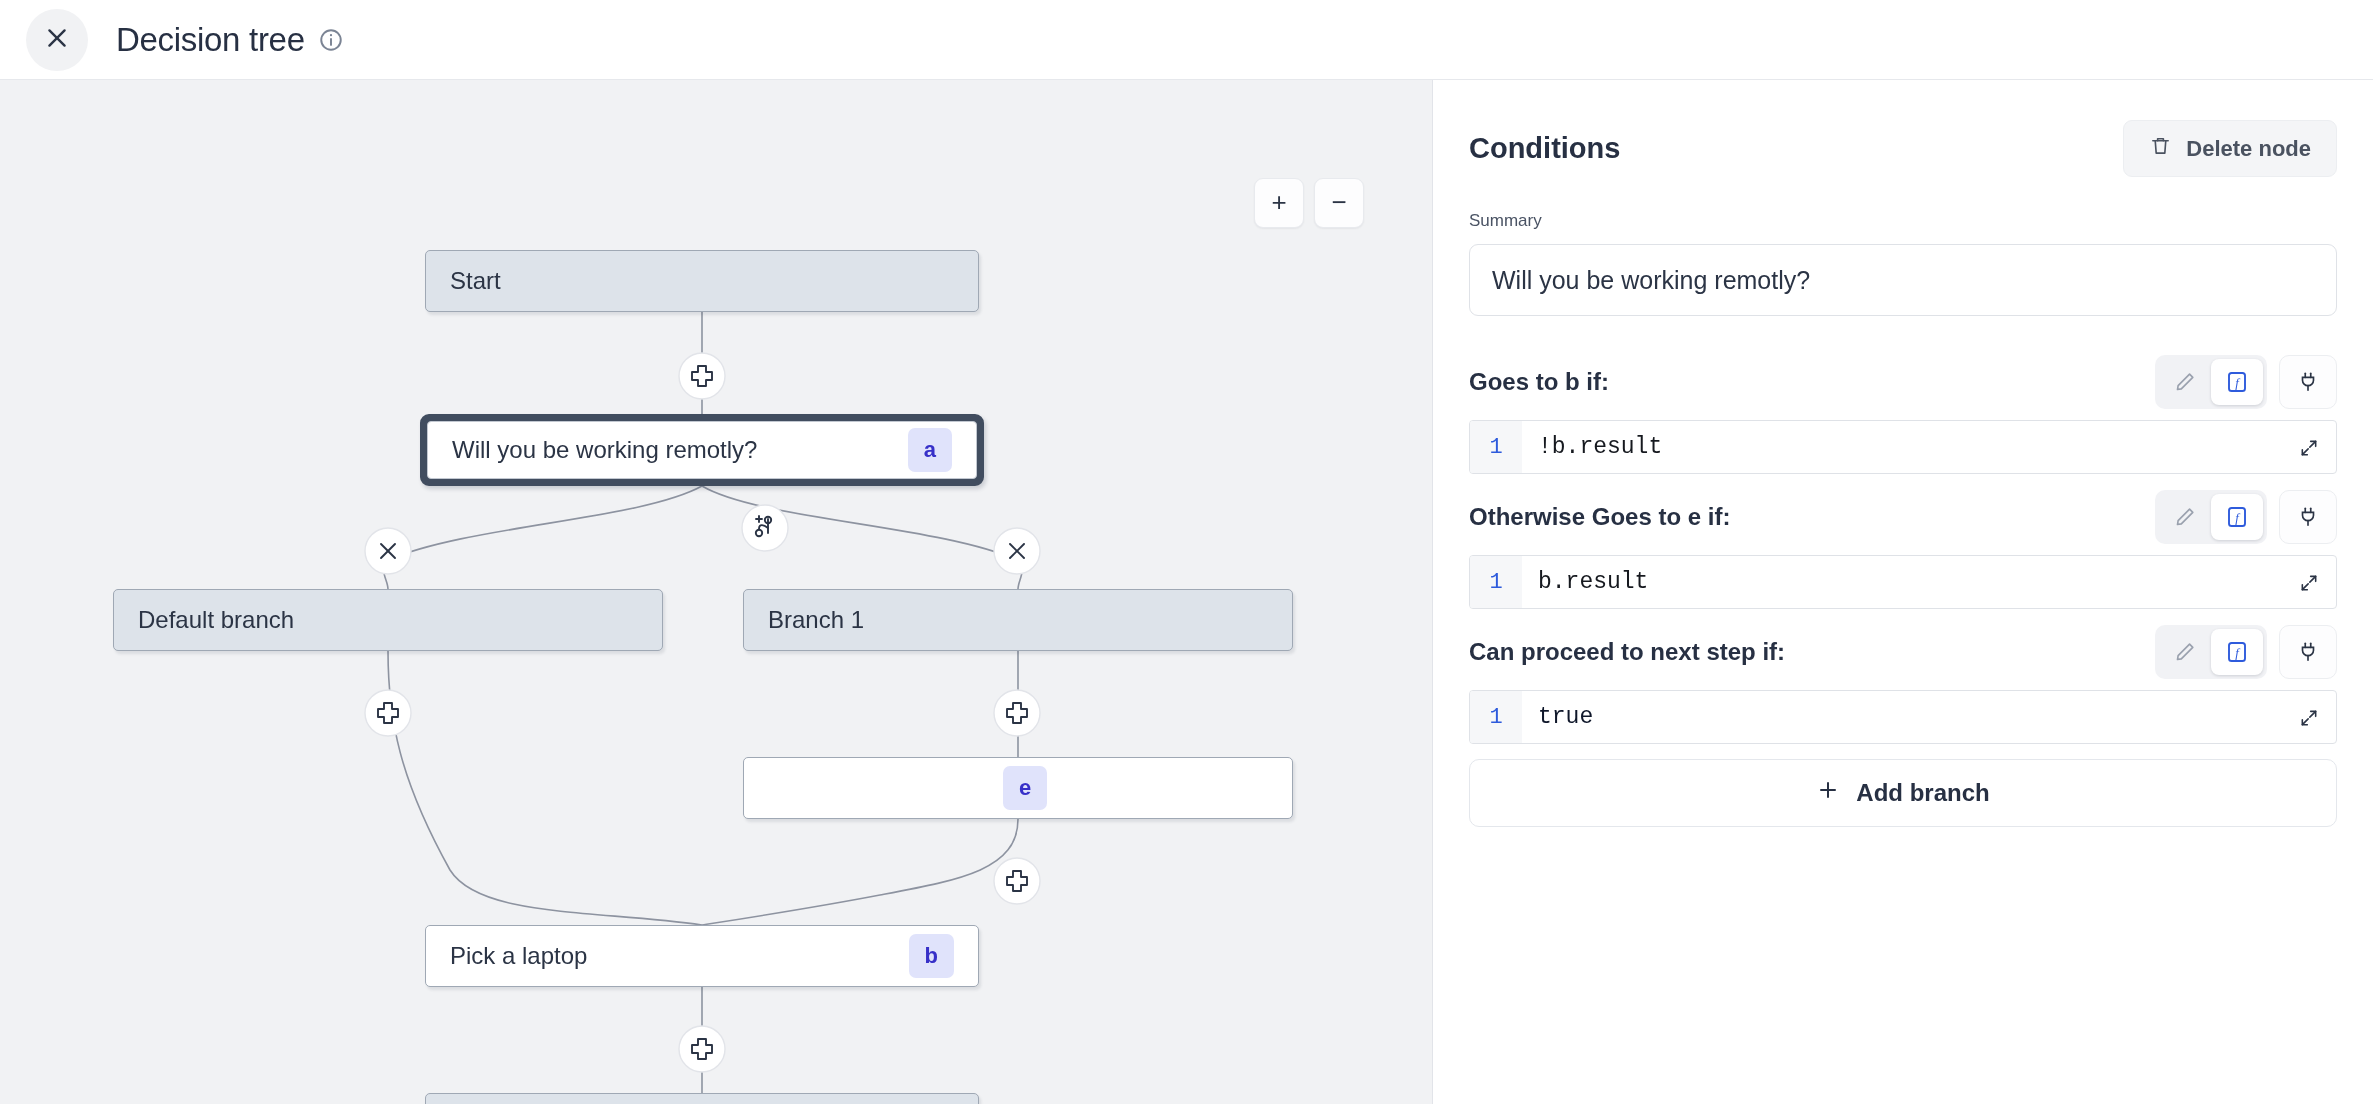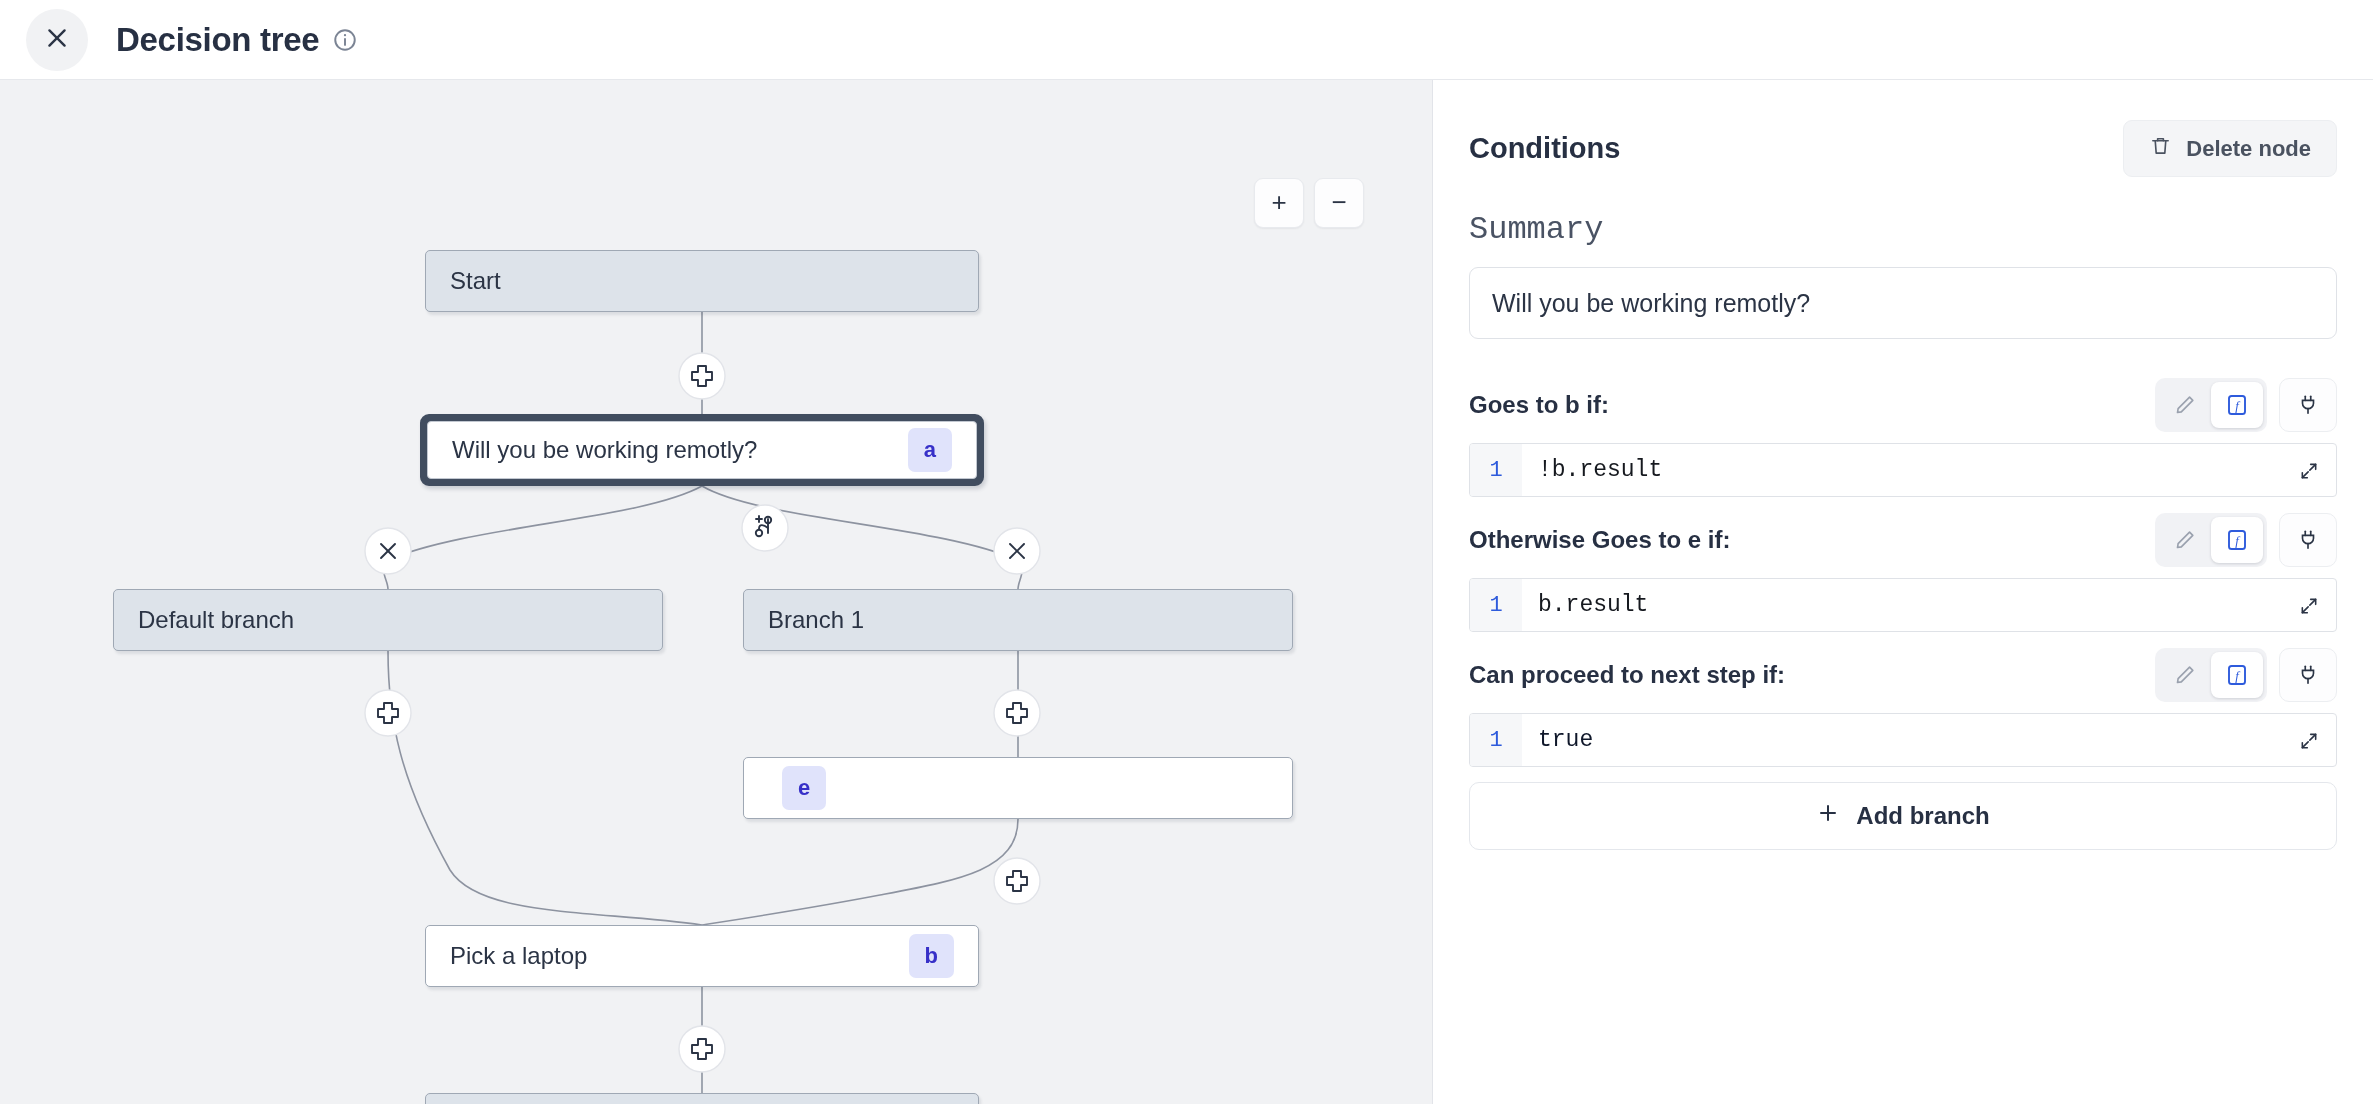--- a/index.html
+++ b/index.html
@@ -20,21 +20,21 @@
     border-bottom: 1px solid #e6e8ec;
     position: relative; z-index: 5;
   }
   .close-btn {
     width: 62px; height: 62px; border-radius: 50%;
     background: #f1f2f4;
     display: flex; align-items: center; justify-content: center;
     border: none; cursor: pointer; flex: none;
   }
   .page-title {
-    font-size: 33px; font-weight: bold; letter-spacing: -0.3px;
+    font-size: 33px; font-weight: normal; letter-spacing: -0.3px;
     margin-left: 28px; color: #273043;
   }
   .info-icon { margin-left: 13px; display:flex; align-items:center; }
 
   
   .body-split { display: flex; height: 1024px; }
   .canvas {
     position: relative;
     width: 1433px; height: 1024px;
     background: #f1f2f4;
@@ -58,20 +58,21 @@
 
   
   .node {
     width: 100%; height: 100%;
     display: flex; align-items: center;
     border-radius: 5px;
     font-size: 24px;
     padding: 12px 24px;
     font-family: "Liberation Sans", sans-serif;
     color: #2b3445;
+    justify-content: center;
   }
   .node.plain {
     background: #dde3ea; border: 1px solid #9fa8b4;
     box-shadow: 2px 3px 3px rgba(30,40,60,.10);
   }
   .node.white {
     background: #ffffff; border: 1px solid #9fa8b4;
     box-shadow: 2px 3px 3px rgba(30,40,60,.10);
   }
   .node-label { flex: 1; white-space: nowrap; overflow: hidden; }
@@ -107,21 +108,21 @@
   }
   .panel-title { font-size: 29px; font-weight: bold; color: #273043; }
   .delete-btn {
     display: flex; align-items: center; gap: 14px;
     background: #f4f5f7; border: 1px solid #eceef1;
     border-radius: 9px; padding: 13px 25px;
     font-size: 22px; font-weight: bold; color: #4a5260;
     cursor: pointer; font-family: "Liberation Sans", sans-serif;
   }
   .field-label {
-    font-size: 32px; color: #4a5364; margin-bottom: 19px; font-family: Liberation Mono, monospace;
+    font-size: 17px; color: #4a5364; margin-bottom: 13px;
   }
   .summary-input {
     width: 100%; height: 72px;
     border: 1px solid #dfe2e7; border-radius: 9px;
     background: #fff; padding: 0 22px;
     font-size: 25px; color: #2b3445;
     font-family: "Liberation Sans", sans-serif;
     margin-bottom: 38px;
   }
   .cond-block { margin-bottom: 15px; }

